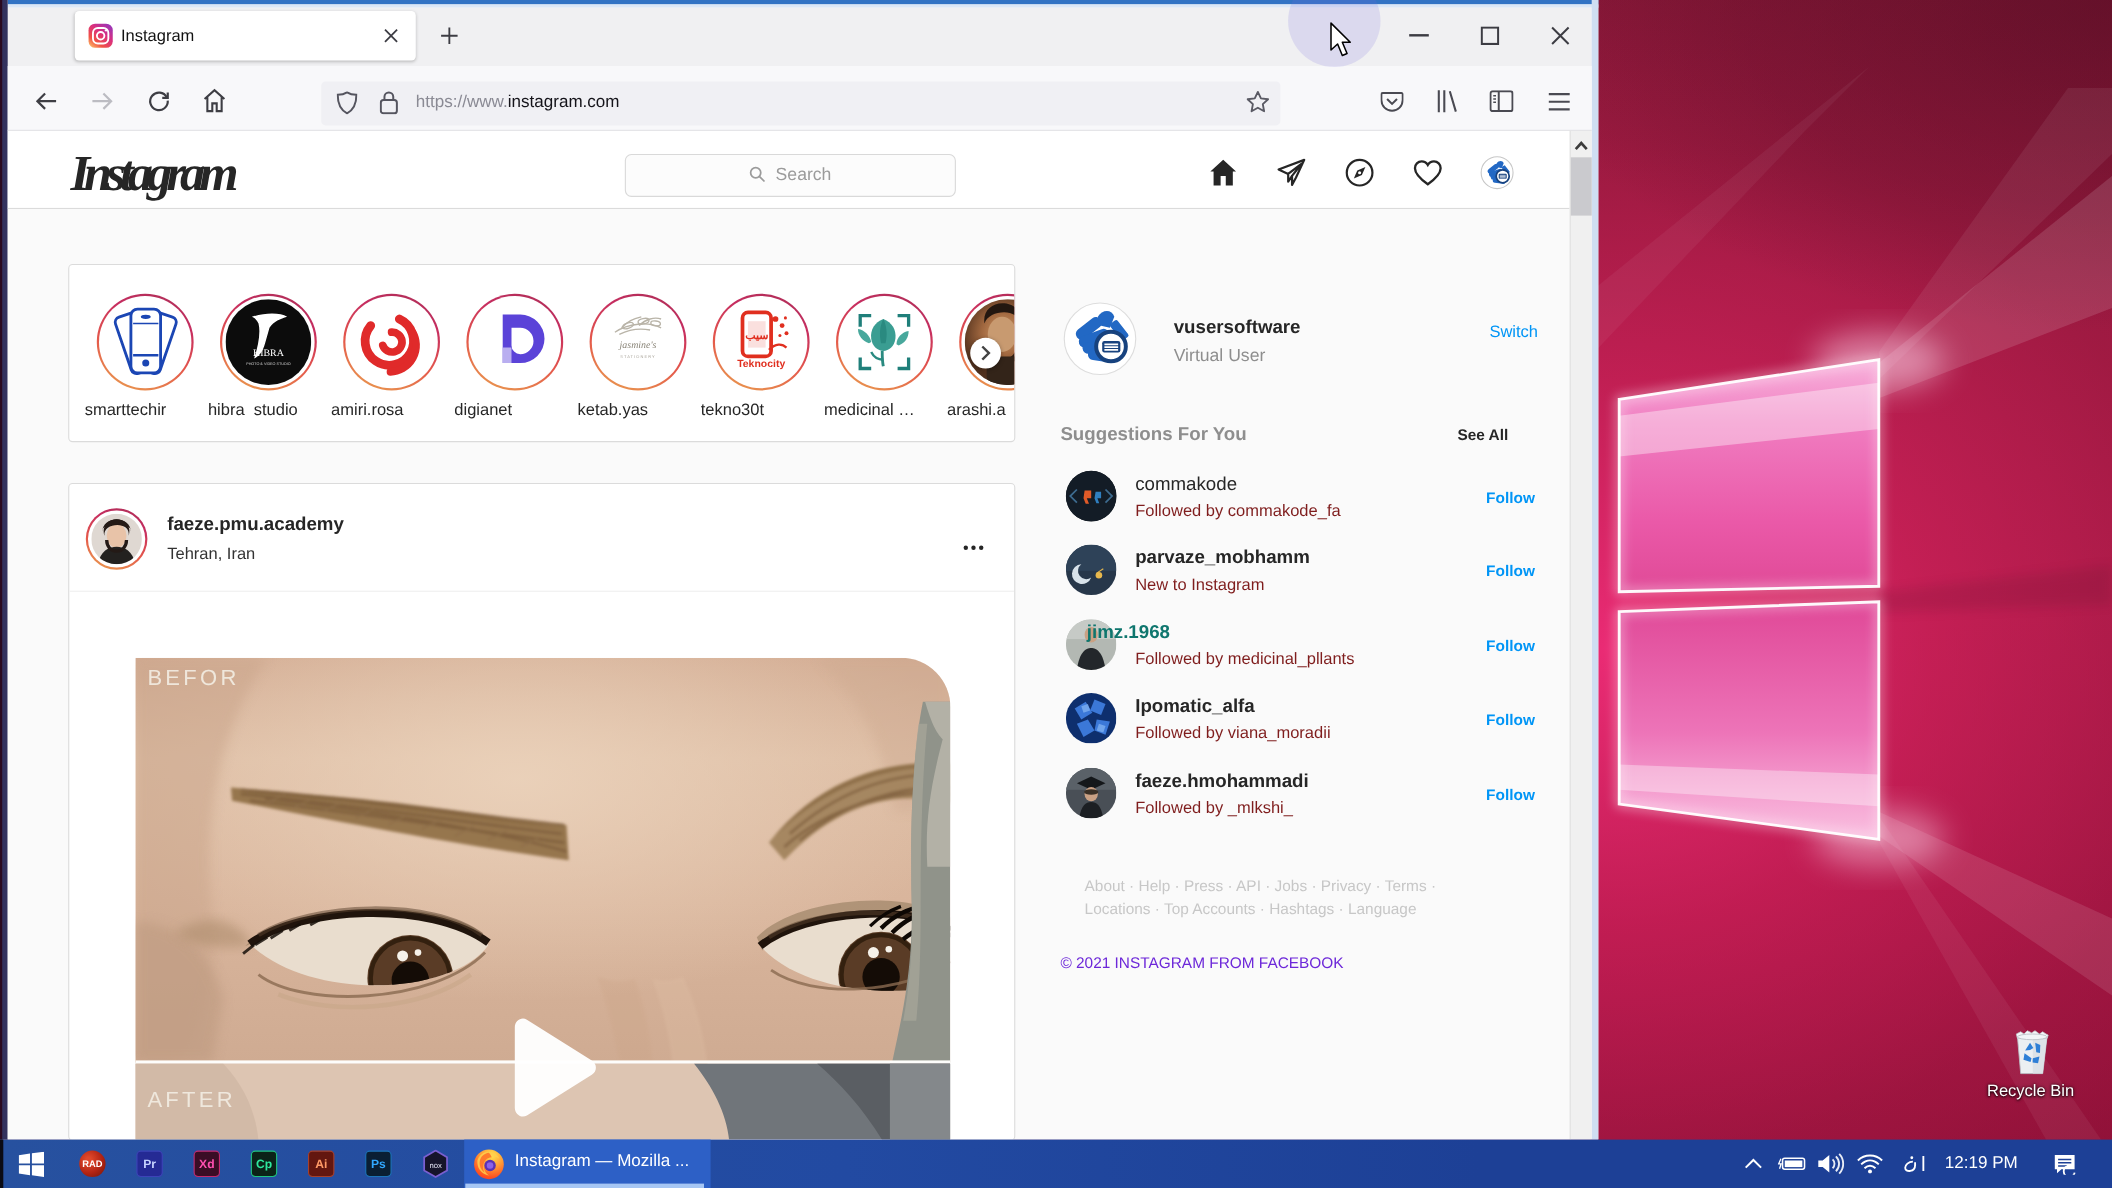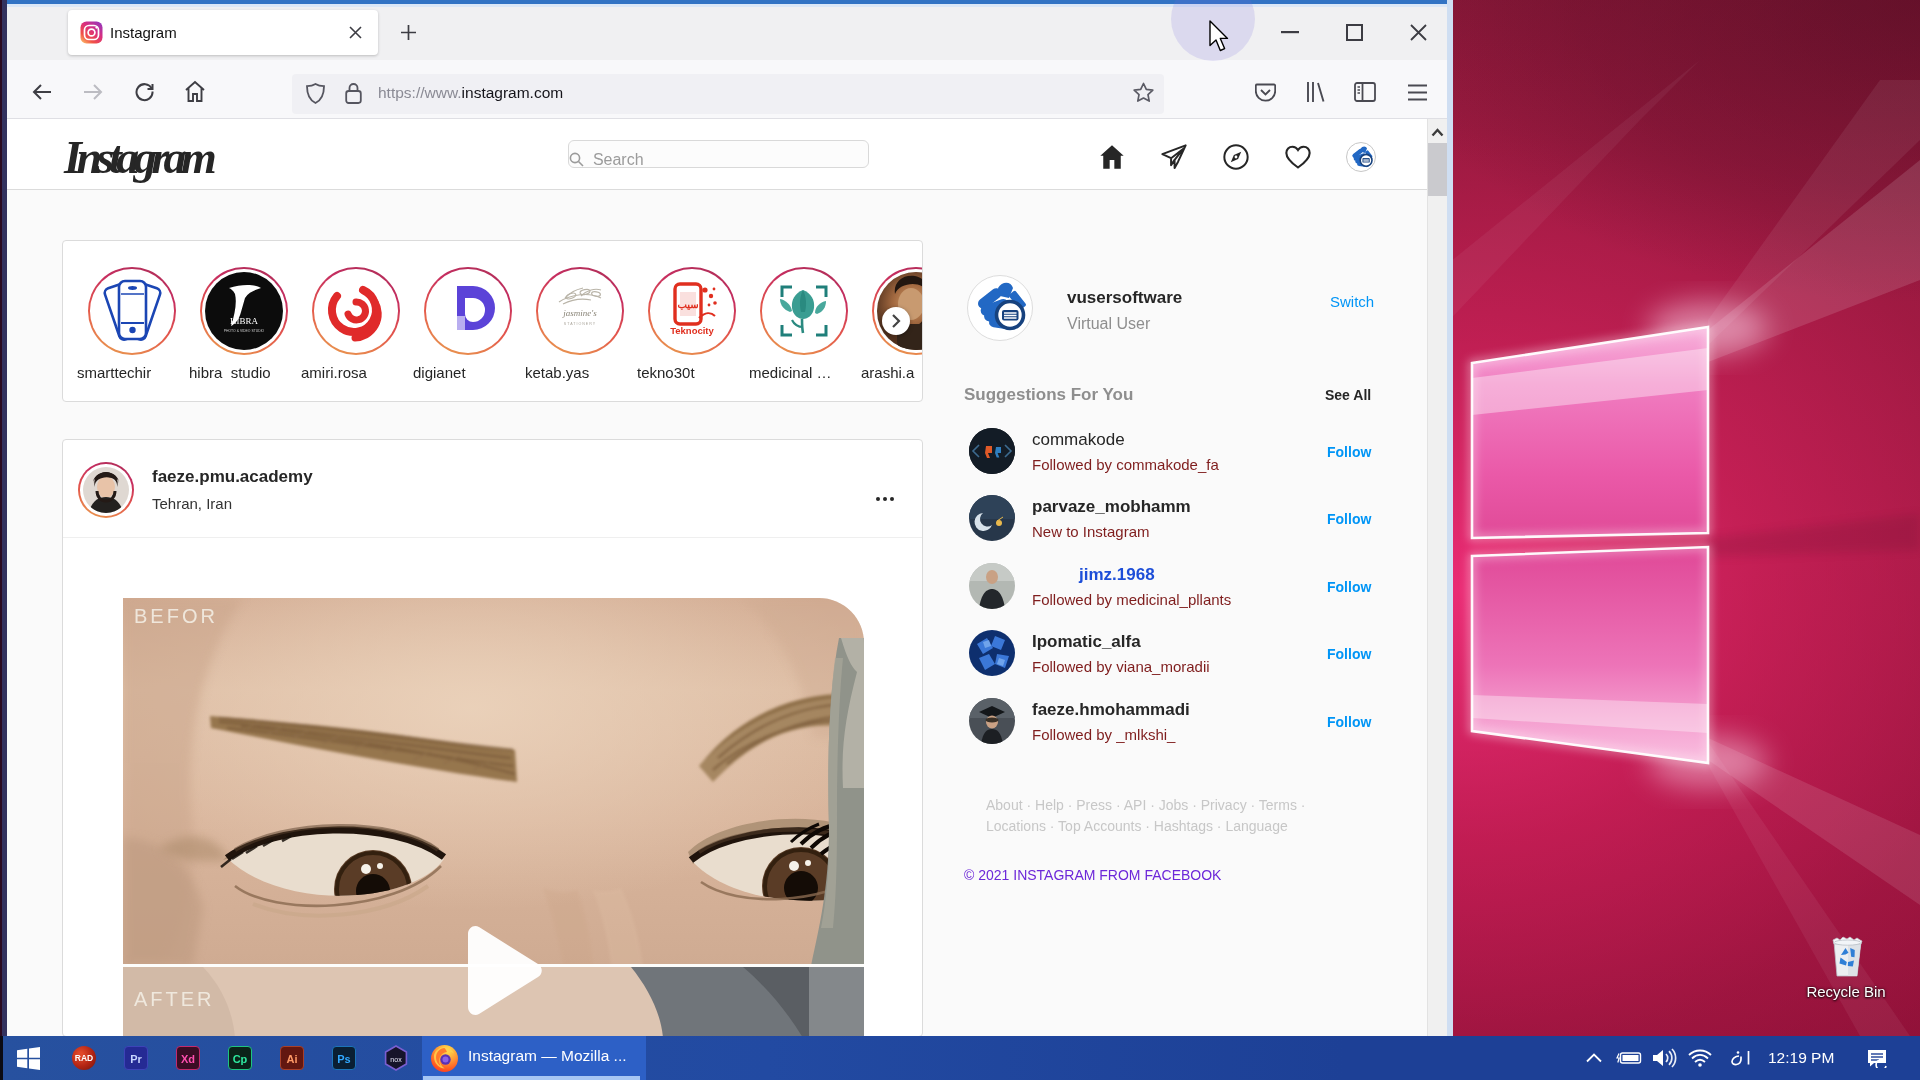--- a/index.html
+++ b/index.html
@@ -28,36 +28,36 @@
   .tabtitle { left:110px; top:24px; font-size:15px; color:#111; }
   #navbar { left:7px; top:60px; width:1440px; height:59px; background:#f8f8fa; border-bottom:1px solid #dfdfe4; }
   #urlbar { left:292px; top:74px; width:872px; height:40px; background:#f0f0f4; border-radius:4px; }
   .urltxt { left:378px; top:84px; font-size:15.5px; color:#8a8a94; }
   .urltxt b { color:#15141a; font-weight:normal;text-align:center; }
 
   
   #page { left:7px; top:119px; width:1420px; height:917px; background:#fafafa; overflow:hidden; }
   #pghead { left:0; top:0; width:1420px; height:71px; background:#fff; border-bottom:1px solid #dbdbdb; }
   #iglogo { left:57px; top:12px; width:220px; height:56px; font-family:"Liberation Serif",serif; font-style:italic; font-weight:bold; font-size:46px; letter-spacing:-5.5px; color:#262626; }
-  #sbox { left:561px; top:21px; width:301px; height:28px; background:#fcfcfc; border:1px solid #d9d9d9; border-radius:6px; color:#9b9b9b; font-size:16px; text-align:left; line-height:37px; }
+  #sbox { left:561px; top:21px; width:301px; height:39px; background:#fcfcfc; border:1px solid #d9d9d9; border-radius:6px; color:#9b9b9b; font-size:16px; text-align:center; line-height:37px; }
 
   .card { background:#fff; border:1px solid #dbdbdb; border-radius:4px; overflow:hidden; }
   #stories { left:55px; top:121px; width:861px; height:162px; }
   .ring { position:relative; width:88px; height:88px; border-radius:50%; background:linear-gradient(20deg,#eaa34f 0%,#e4574b 40%,#c62d60 72%,#aa2f56 100%); }
   .ring .in { position:absolute; left:2.2px; top:2.2px; right:2.2px; bottom:2.2px; background:#fff; border-radius:50%; }
   .story { position:absolute; width:88px; }
   .story > .ava { left:5px; top:5px; width:78px; height:78px; }
   .ava { position:absolute; border-radius:50%; overflow:hidden; }
   .slabel { position:absolute; top:97px; left:-11px; width:110px; text-align:left; font-size:15px; color:#262626; white-space:nowrap; overflow:hidden; }
 
   #post { left:55px; top:320px; width:861px; height:598px; }
   .dot { width:4px; height:4px; border-radius:50%; background:#262626; display:inline-block; margin-left:3px; }
 
   #sidebar { }
-  .fol { position:absolute; color:#0095f6; font-size:14px; font-weight:bold; }
+  .fol { position:absolute; color:#0095f6; font-size:14px; font-weight:bold;margin-left:24px; }
   .subtx { color:#7f1d1d; }
 
   #scroll { left:1427px; top:119px; width:20px; height:917px; background:#f0f0f0; border-left:1px solid #e2e2e2; }
   #thumb { left:1428px; top:143px; width:19px; height:53px; background:#cacace; }
 
   
   #taskbar { left:0; top:1036px; width:1920px; height:44px; background:linear-gradient(90deg,#27519f 0%,#224aa2 40%,#1d4096 70%,#1d4096 100%); color:#fff; }
   #fxbtn { left:422px; top:1036px; width:224px; height:44px; background:#2d60c6; }
   #fxline { left:423px; top:1076px; width:217px; height:4px; background:#a6c6f4; }
   .tkico { position:absolute; top:1046px; width:24px; height:24px; border-radius:4px; font-size:11px; font-weight:bold; text-align:center; line-height:24px; }
@@ -602,21 +602,21 @@
       <div class="abs fol" style="left:1320px;top:392px">Follow</div>
 
       <div class="abs" style="left:962px;top:444px;width:46px;height:46px;border-radius:50%;overflow:hidden">
         <svg width="46" height="46" viewBox="0 0 46 46">
             <rect width="46" height="46" fill="#b3b8b3"></rect>
             <rect width="46" height="18" fill="#c6cac6"></rect>
             <ellipse cx="23" cy="14" rx="6" ry="7" fill="#c9a184"></ellipse>
             <path d="M10 46 C12 30 18 26 23 26 C28 26 34 30 36 46 Z" fill="#23272b"></path>
           </svg>
       </div>
-      <div class="abs" style="left:1072px;top:446px;font-size:17px;font-weight:bold;color:#1d4ed8">jimz.1968</div>
+      <div class="abs" style="left:981px;top:446px;font-size:17px;font-weight:bold;color:#0f766e">jimz.1968</div>
       <div class="abs subtx" style="left:1025px;top:472px;font-size:15px">Followed by medicinal_pllants</div>
       <div class="abs fol" style="left:1320px;top:460px">Follow</div>
 
       <div class="abs" style="left:962px;top:511px;width:46px;height:46px;border-radius:50%;overflow:hidden">
         <svg width="46" height="46" viewBox="0 0 46 46">
             <rect width="46" height="46" fill="#0e2f6e"></rect>
             <g fill="#3b78d8">
               <polygon points="8,14 18,8 24,18 14,24"></polygon>
               <polygon points="26,6 36,10 32,20 22,16"></polygon>
               <polygon points="10,28 20,24 26,34 16,40"></polygon>

